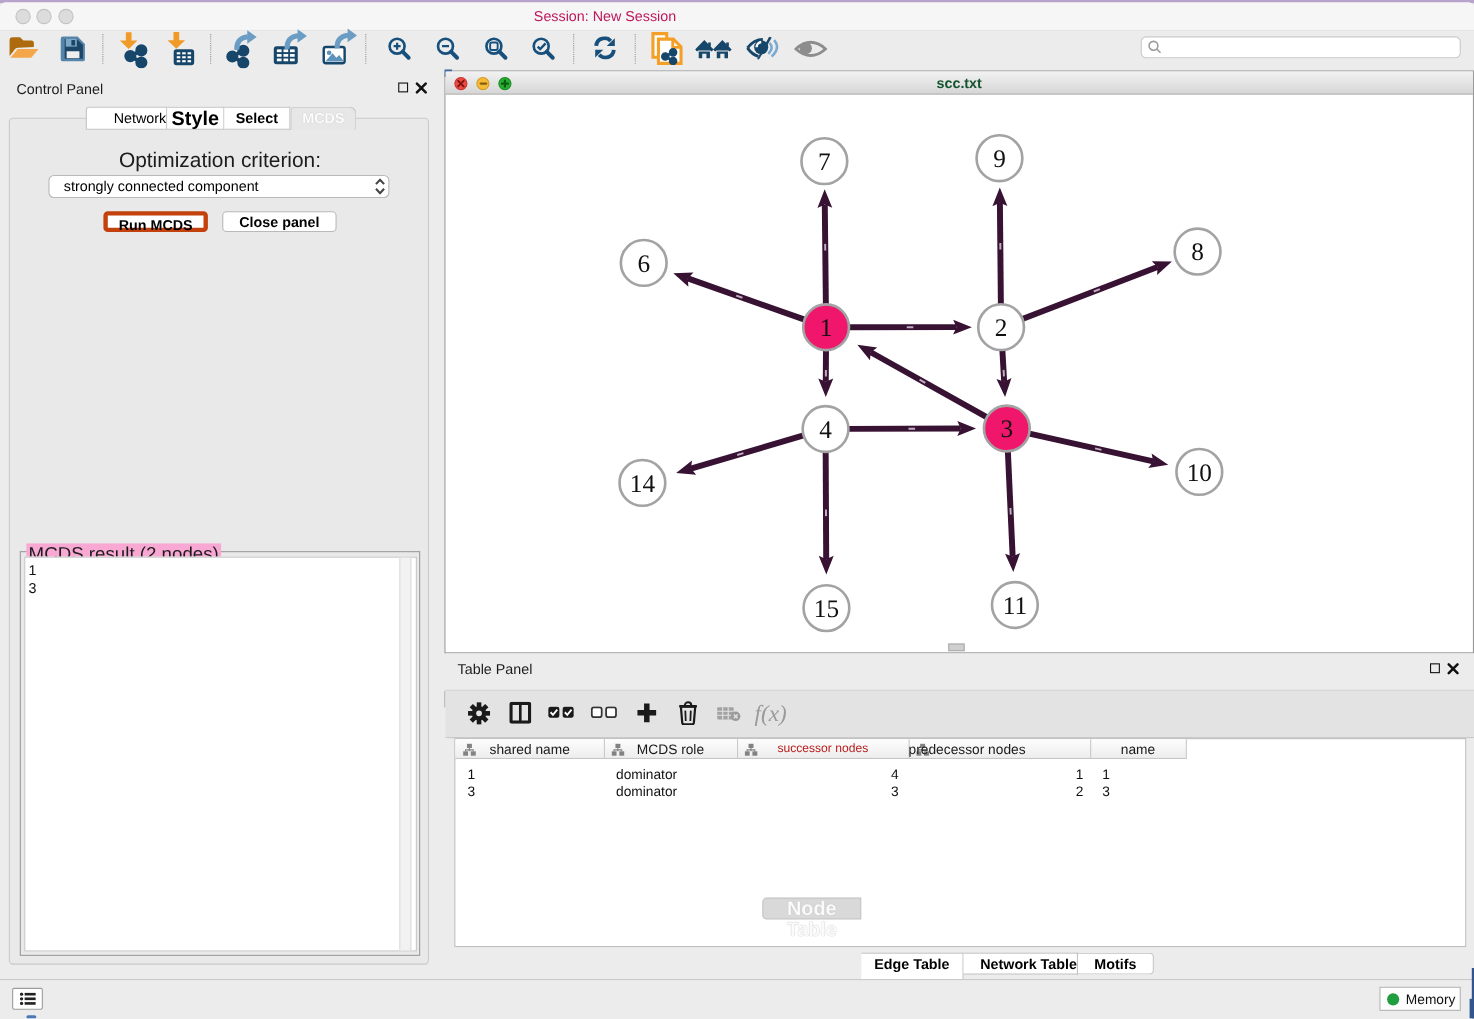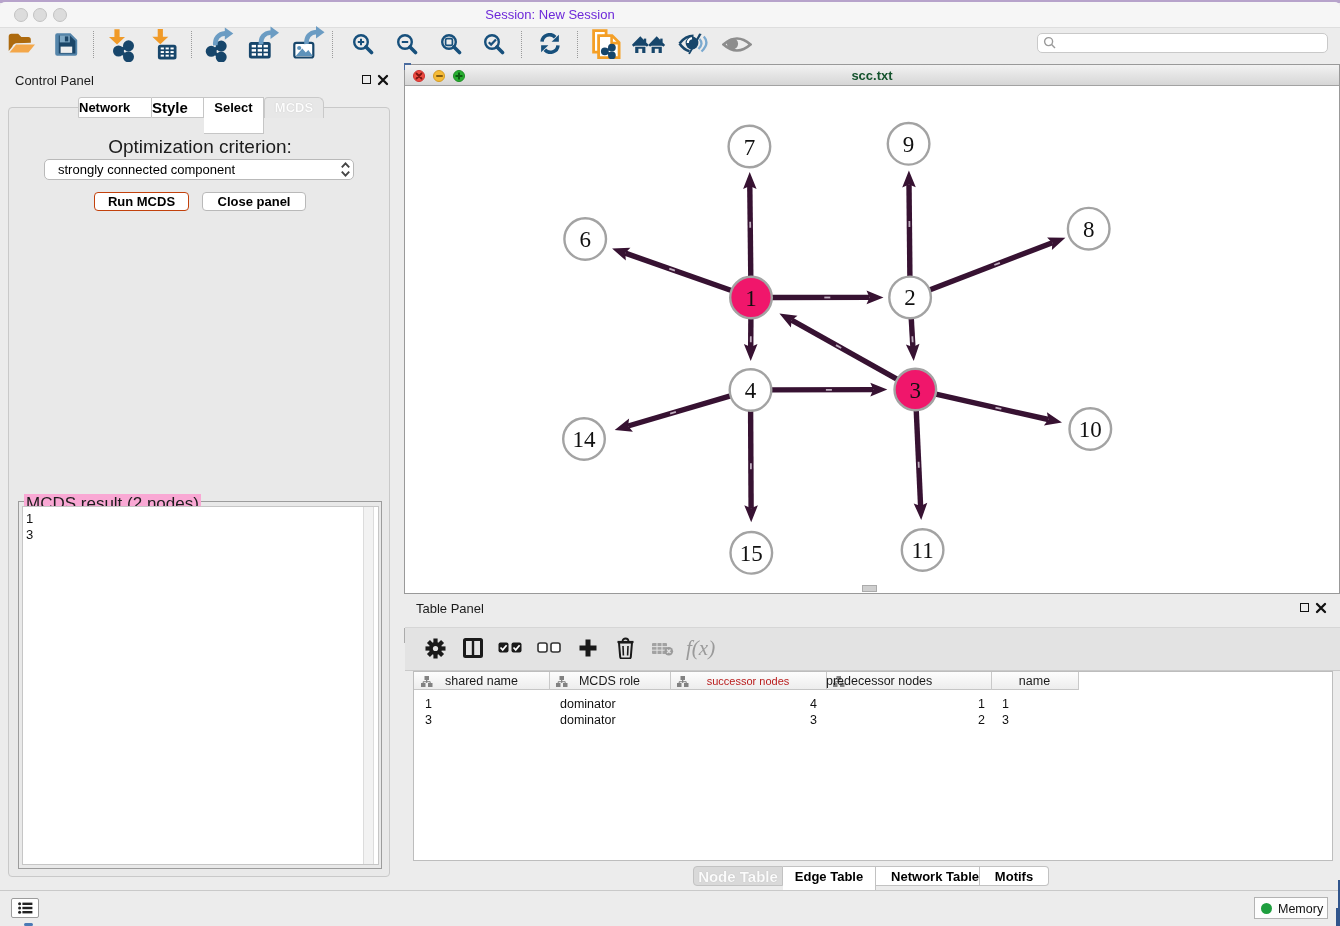--- a/index.html
+++ b/index.html
@@ -8,21 +8,21 @@
 .txt13 { font-size:13px; color:#1c1c1c; }
 </style></head>
 <body>
 
 <div class="abs" style="left:0;top:0;width:1340px;height:3px;background:#b7a3cb;"></div>
 
 <div class="abs" style="left:0;top:2px;width:1340px;height:26px;background:#f6f6f6;border-radius:5px 5px 0 0;border-bottom:1px solid #dedede;"></div>
 <div class="abs" style="left:14px;top:8px;width:14px;height:14px;border-radius:50%;background:#dcdcdc;border:1px solid #c3c3c3;"></div>
 <div class="abs" style="left:33px;top:8px;width:14px;height:14px;border-radius:50%;background:#dcdcdc;border:1px solid #c3c3c3;"></div>
 <div class="abs" style="left:53px;top:8px;width:14px;height:14px;border-radius:50%;background:#dcdcdc;border:1px solid #c3c3c3;"></div>
-<div class="abs" style="left:0;top:7px;width:1100px;text-align:center;font-size:13px;color:#6d28d9;">Session: New Session</div>
+<div class="abs" style="left:0;top:7px;width:1100px;text-align:center;font-size:13px;color:#be185d;">Session: New Session</div>
 
 <div class="abs" style="left:0;top:28px;width:1340px;height:34px;background:#ececec;"></div>
 <svg class="abs" style="left:6px;top:32px;" width="32" height="24" viewBox="0 0 32 24">
     <path d="M2.7 19 V4.5 q0-2.7 2.7-2.7 h6.8 l3.1 3.1 h7 q2.5 0 2.5 2.5 v3.4 l-14 0.5 q-3.5 0.3-4.6 3.4 Z" fill="#ad6a0e"></path>
     <path d="M10.1 12.5 h18.9 L22.4 20.5 H3.5 Z" fill="#f3a74a" stroke="#ececec" stroke-width="1.6"></path>
     <path d="M10.1 12.5 h18.9 L22.4 20.5 H3.5 Z" fill="#f3a74a"></path>
   </svg>
 <svg class="abs" style="left:54px;top:32px;" width="25" height="24" viewBox="0 0 25 24">
     <path d="M3.2 1.2 H16.5 L23.2 7.9 V21.8 a2 2 0 0 1-2 2 H3.2 a2 2 0 0 1-2-2 V3.2 a2 2 0 0 1 2-2 Z" fill="#5585aa"></path>
     <path d="M4.8 3.4 H15.9 L21.4 8.9 V21.5 H4.8 Z" fill="#1c4668"></path>
@@ -159,34 +159,34 @@
   </svg>
 
 <div class="abs txt13" style="left:15px;top:73px;">Control Panel</div>
 <div class="abs" style="left:362px;top:75px;width:9px;height:9px;border:1.5px solid #111;"></div>
 <svg class="abs" style="left:377px;top:74px;" width="12" height="12" viewBox="0 0 12 12">
     <path d="M2 2 L10 10 M10 2 L2 10" stroke="#111" stroke-width="2.3" stroke-linecap="round"></path>
   </svg>
 
 <div class="abs" style="left:8px;top:107px;width:382px;height:770px;background:#e9e9e9;border:1px solid #c9c9c9;border-radius:4px;"></div>
 
-<div class="abs" style="left:78px;top:97px;width:74px;height:21px;background:#fff;border:1px solid #c6c6c6;border-radius:3px 0 0 0;text-align:left;font-size:13px;line-height:20px;font-weight:bold;">Network</div>
-<div class="abs" style="left:152px;top:97px;width:52px;height:21px;background:#fff;border:1px solid #c6c6c6;border-left:none;font-size:15px;line-height:20px;font-weight:bold;">Style</div>
-<div class="abs" style="left:204px;top:97px;width:60px;height:37px;background:#fff;border:1px solid #c6c6c6;border-left:none;text-align:center;font-size:13px;line-height:20px;font-weight:bold;">Select</div>
+<div class="abs" style="left:78px;top:97px;width:74px;height:21px;background:#fff;border:1px solid #c6c6c6;border-radius:3px 0 0 0;text-align:right;font-size:13px;line-height:20px;font-weight:normal;">Network</div>
+<div class="abs" style="left:152px;top:97px;width:52px;height:21px;background:#fff;border:1px solid #c6c6c6;border-left:none;text-align:center;font-size:18px;line-height:20px;font-weight:bold;">Style</div>
+<div class="abs" style="left:204px;top:97px;width:60px;height:21px;background:#fff;border:1px solid #c6c6c6;border-left:none;text-align:center;font-size:13px;line-height:20px;font-weight:bold;">Select</div>
 <div class="abs" style="left:264px;top:97px;width:60px;height:21px;background:#e7e7e7;border:1px solid #c9c9c9;border-radius:4px 6px 0 0;border-bottom:none;text-align:center;font-size:13px;line-height:20px;color:#fdfdfd;text-shadow:0 0 1px #b5b5b5;font-weight:bold;">MCDS</div>
 
 <div class="abs" style="left:0;top:136px;width:400px;text-align:center;font-size:19px;color:#1c1c1c;">Optimization criterion:</div>
 
 <div class="abs" style="left:44px;top:159px;width:310px;height:21px;background:#fff;border:1px solid #b9b9b9;border-radius:5px;font-size:13px;line-height:20px;padding-left:13px;">strongly connected component</div>
 <svg class="abs" style="left:340px;top:162px;" width="11" height="15" viewBox="0 0 11 15">
     <path d="M1.8 5.4 L5.5 1.4 L9.2 5.4" fill="none" stroke="#444" stroke-width="1.9"></path>
     <path d="M1.8 9.6 L5.5 13.6 L9.2 9.6" fill="none" stroke="#444" stroke-width="1.9"></path>
   </svg>
 
-<div class="abs" style="left:94px;top:192px;width:95px;height:19px;background:#fff;border:1px solid #c2410c;border-radius:4px;text-align:center;font-size:13px;line-height:18px;font-weight:bold;">Run MCDS</div>
+<div class="abs" style="left:94px;top:192px;width:95px;height:19px;background:#fff;border:4px solid #c2410c;border-radius:4px;text-align:center;font-size:13px;line-height:18px;font-weight:bold;">Run MCDS</div>
 <div class="abs" style="left:202px;top:192px;width:104px;height:19px;background:#fff;border:1px solid #b9b9b9;border-radius:4px;text-align:center;font-size:13px;line-height:18px;font-weight:bold;">Close panel</div>
 
 <div class="abs" style="left:18px;top:501px;width:364px;height:368px;border:1px solid #9c9c9c;"></div>
 <div class="abs" style="left:24px;top:494px;background:#f9a8d4;padding:0 2px;font-size:17px;color:#1c1c1c;">MCDS result (2 nodes)</div>
 <div class="abs" style="left:22px;top:506px;width:357px;height:359px;background:#fff;border:1px solid #c6c6c6;"></div>
 <div class="abs" style="left:363px;top:507px;width:11px;height:357px;background:#f2f2f2;border-left:1px solid #dcdcdc;border-right:1px solid #dcdcdc;"></div>
 <div class="abs" style="left:26px;top:511px;font-size:13px;line-height:16px;color:#111;">1<br>3</div>
 
 <div class="abs" style="left:404px;top:64px;width:936px;height:530px;background:#fff;border:1px solid #999;"></div>
 <svg class="abs" style="left:404px;top:63px;" width="7" height="7" viewBox="0 0 7 7">
@@ -387,21 +387,21 @@
 <div class="abs" style="left:560px;top:697px;width:100px;font-size:12.5px;color:#111;text-align:left;">dominator</div>
 <div class="abs" style="left:700px;top:697px;width:117px;font-size:12.5px;color:#111;text-align:right;">4</div>
 <div class="abs" style="left:860px;top:697px;width:125px;font-size:12.5px;color:#111;text-align:right;">1</div>
 <div class="abs" style="left:1002px;top:697px;width:60px;font-size:12.5px;color:#111;text-align:left;">1</div>
 <div class="abs" style="left:425px;top:713px;width:60px;font-size:12.5px;color:#111;text-align:left;">3</div>
 <div class="abs" style="left:560px;top:713px;width:100px;font-size:12.5px;color:#111;text-align:left;">dominator</div>
 <div class="abs" style="left:700px;top:713px;width:117px;font-size:12.5px;color:#111;text-align:right;">3</div>
 <div class="abs" style="left:860px;top:713px;width:125px;font-size:12.5px;color:#111;text-align:right;">2</div>
 <div class="abs" style="left:1002px;top:713px;width:60px;font-size:12.5px;color:#111;text-align:left;">3</div>
 
-<div class="abs" style="left:693px;top:866px;width:90px;height:20px;background:#d9d9d9;border:1px solid #c2c2c2;border-radius:4px 0 0 4px;text-align:center;font-size:15px;line-height:19px;color:#fbfbfb;text-shadow:0 0 1px #adadad;font-weight:bold;">Node Table</div>
+<div class="abs" style="left:693px;top:816px;width:90px;height:20px;background:#d9d9d9;border:1px solid #c2c2c2;border-radius:4px 0 0 4px;text-align:center;font-size:18px;line-height:19px;color:#fbfbfb;text-shadow:0 0 1px #adadad;font-weight:bold;">Node Table</div>
 <div class="abs" style="left:783px;top:866px;width:93px;height:32px;background:#fff;border:1px solid #c2c2c2;border-left:none;text-align:center;font-size:13px;line-height:19px;font-weight:bold;">Edge Table</div>
 <div class="abs" style="left:876px;top:866px;width:104px;height:20px;background:#fff;border:1px solid #c2c2c2;border-left:none;text-align:right;font-size:13px;line-height:19px;font-weight:bold;">Network Table</div>
 <div class="abs" style="left:980px;top:866px;width:69px;height:20px;background:#fff;border:1px solid #c2c2c2;border-left:none;border-radius:0 4px 4px 0;text-align:center;font-size:13px;line-height:19px;font-weight:bold;">Motifs</div>
 
 <div class="abs" style="left:0;top:890px;width:1340px;height:36px;background:#ececec;border-top:1px solid #c9c9c9;"></div>
 <div class="abs" style="left:11px;top:898px;width:28px;height:20px;background:#fff;border:1px solid #9c9c9c;border-radius:2px;"></div>
 <svg class="abs" style="left:18px;top:902px;" width="15" height="12" viewBox="0 0 15 12">
     <g fill="#222">
       <circle cx="1.6" cy="1.8" r="1.5"></circle>
       <rect x="4.4" y="0.6" width="10" height="2.4"></rect>

